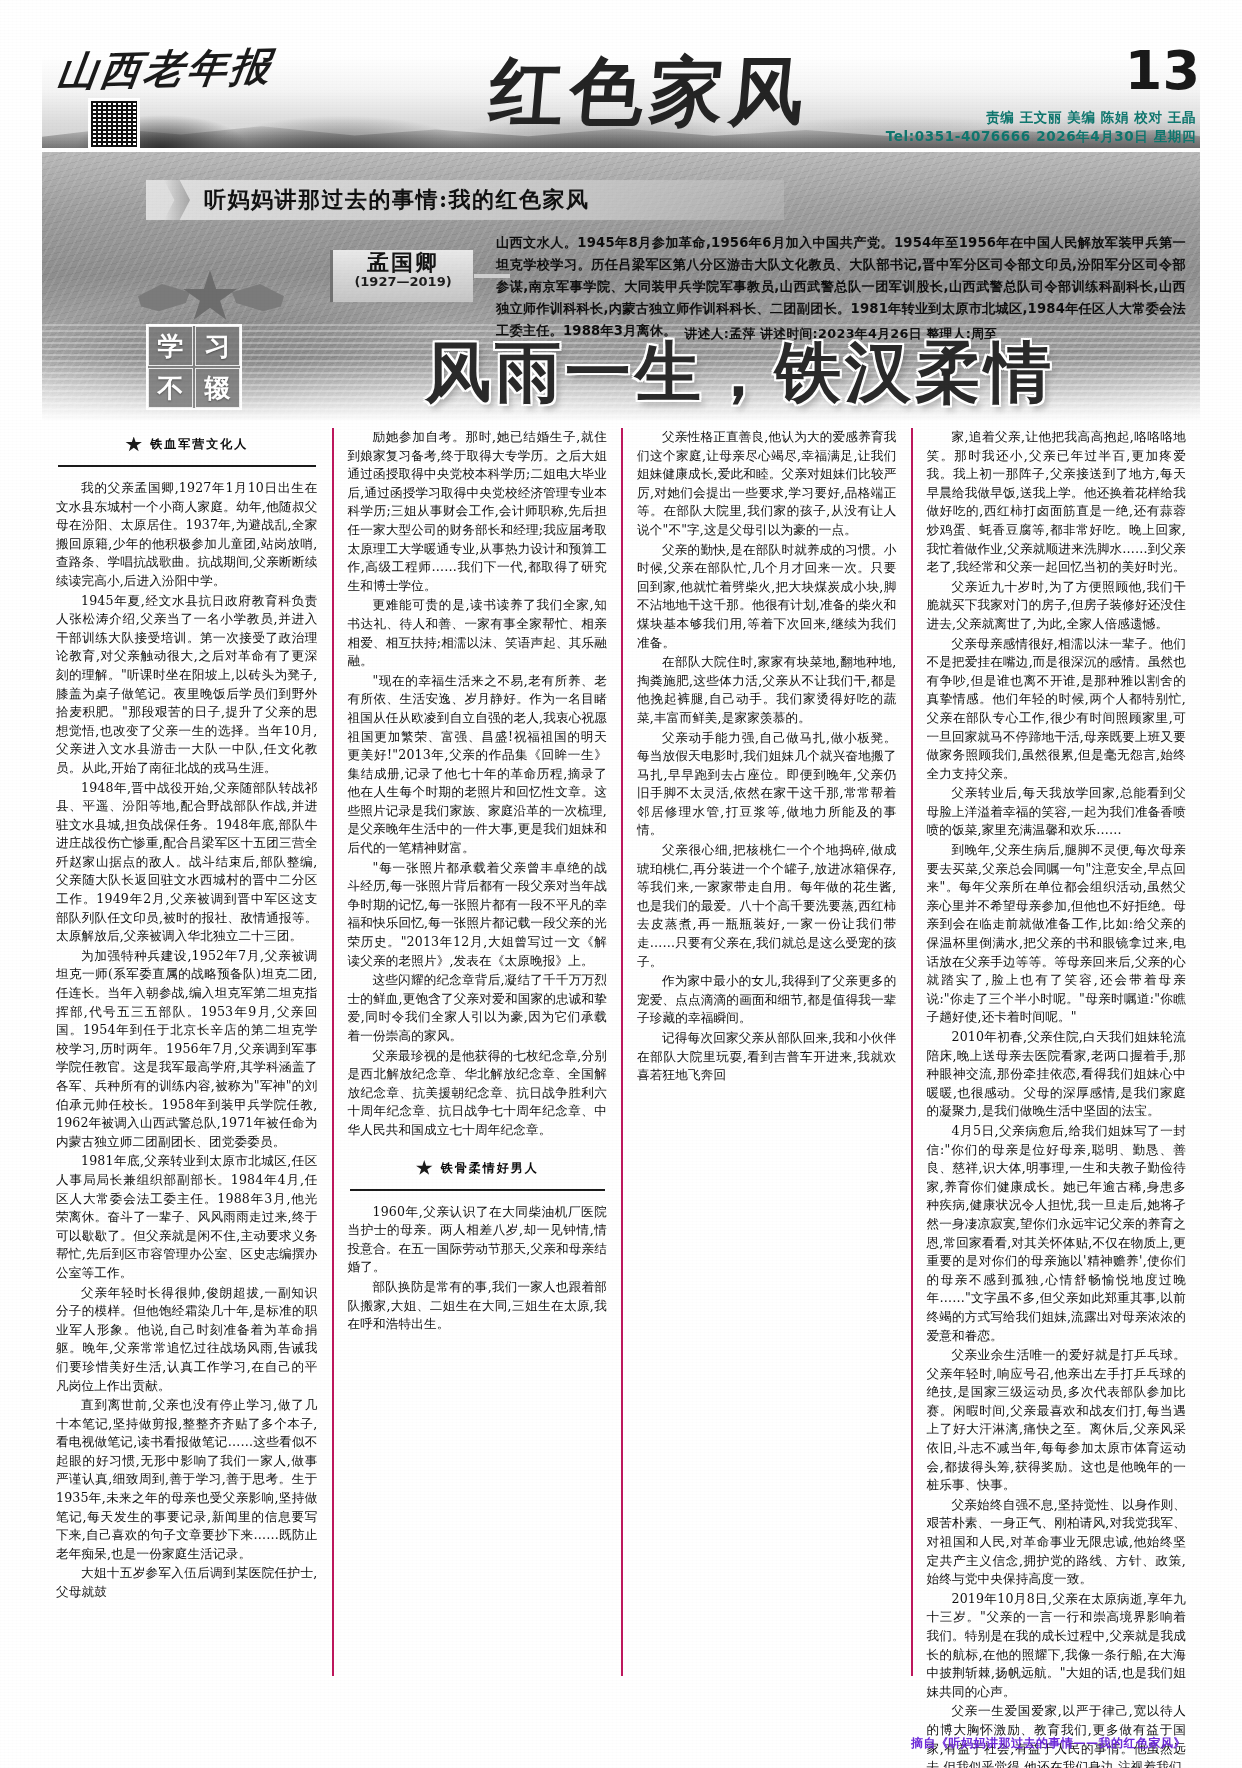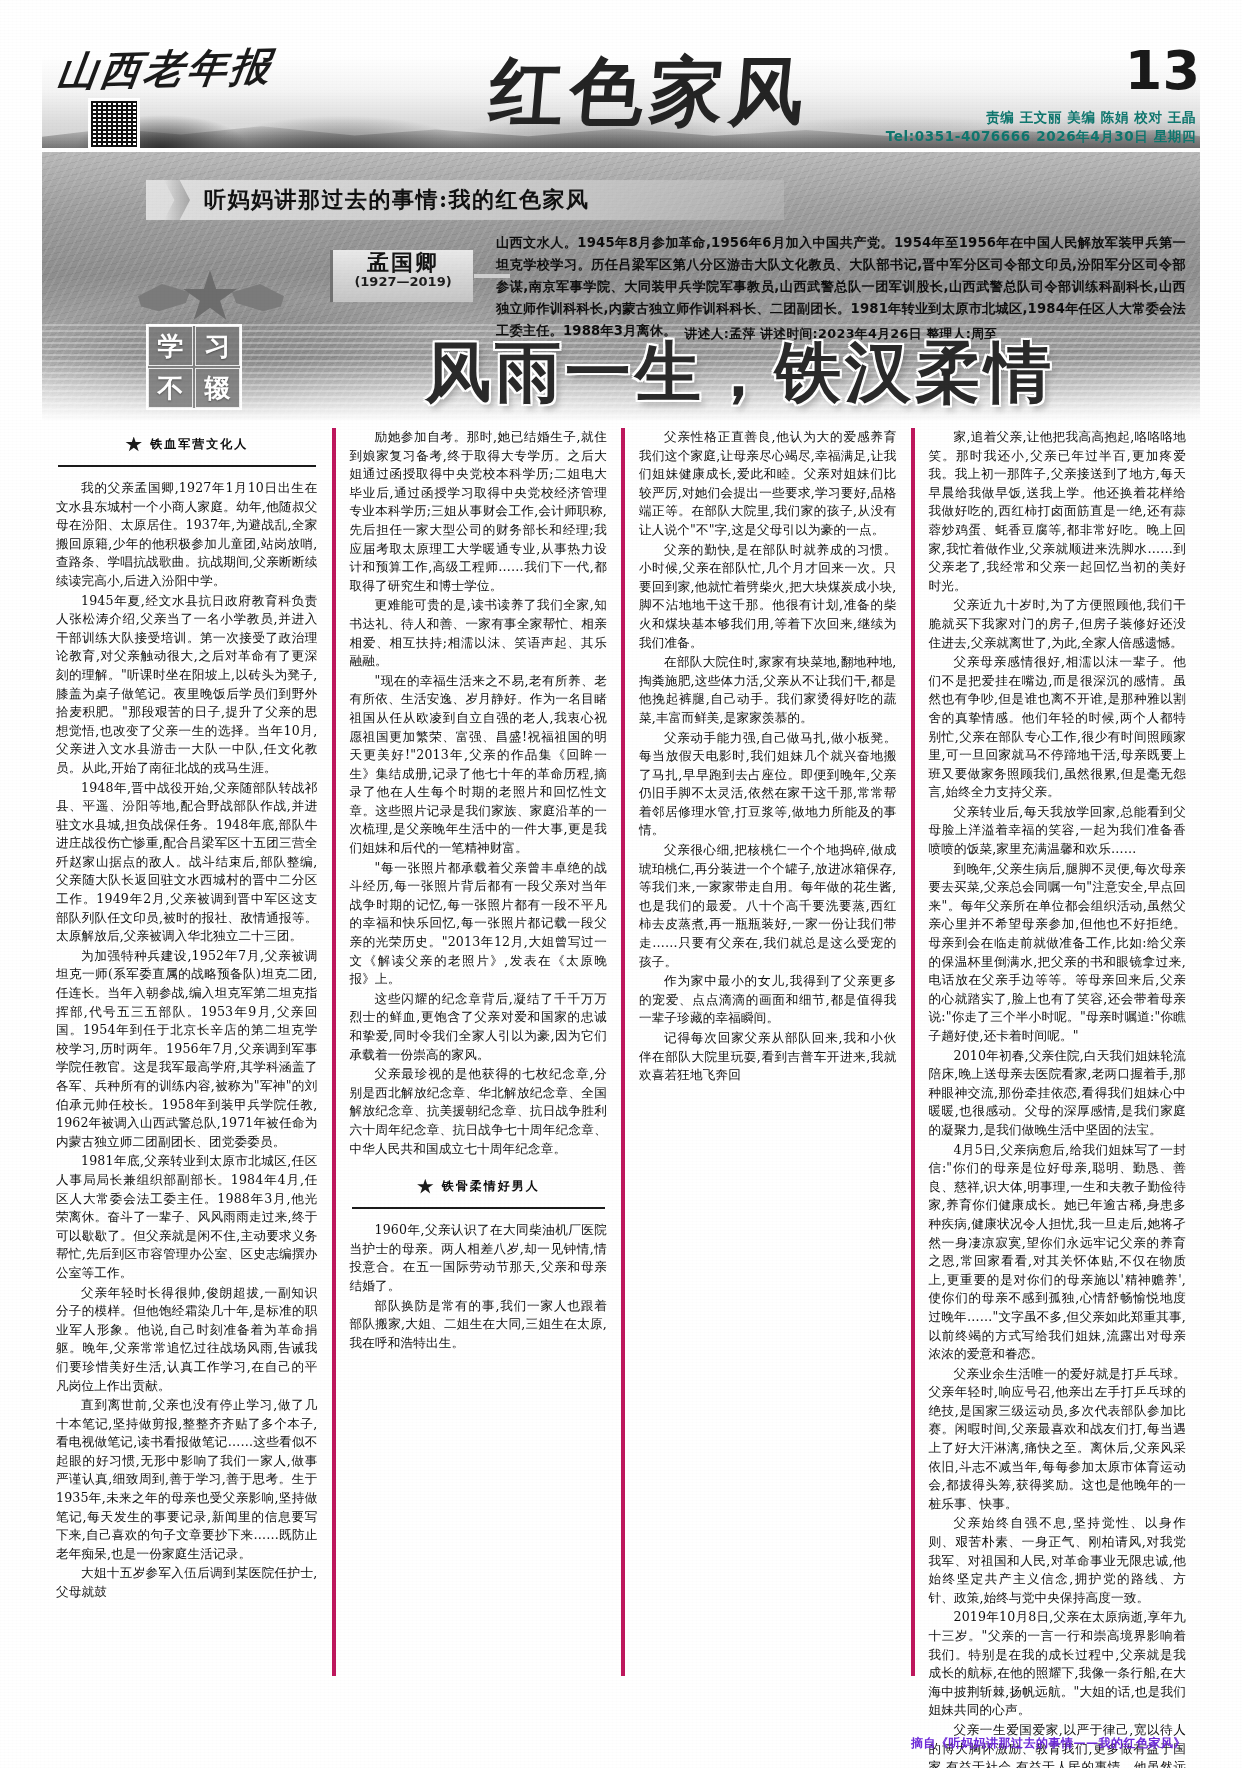--- a/index.html
+++ b/index.html
@@ -169,21 +169,21 @@
       4px 5px 6px rgba(0,0,0,.25);
   }
   
   .body-area{
     position:absolute;left:42px;top:428px;width:1158px;height:1248px;
     display:flex;gap:0;
   }
   .col{
     width:289.5px;box-sizing:border-box;padding:0 14px;position:relative;
   }
-  .col + .col{border-left:4px solid #be185d;}
+  .col + .col{border-left:2px solid #be185d;}
   .sec-head{
     display:flex;align-items:center;justify-content:center;gap:8px;
     margin:8px 0 12px 0;position:relative;
   }
   .sec-head .hstar{
     width:17px;height:16px;background:#1c1c1c;flex:0 0 auto;
     clip-path:polygon(50% 0%,61% 35%,98% 35%,68% 57%,79% 92%,50% 70%,21% 92%,32% 57%,2% 35%,39% 35%);
   }
   .sec-head .htxt{
     font-family:"DejaVu Serif","Liberation Serif",serif;

